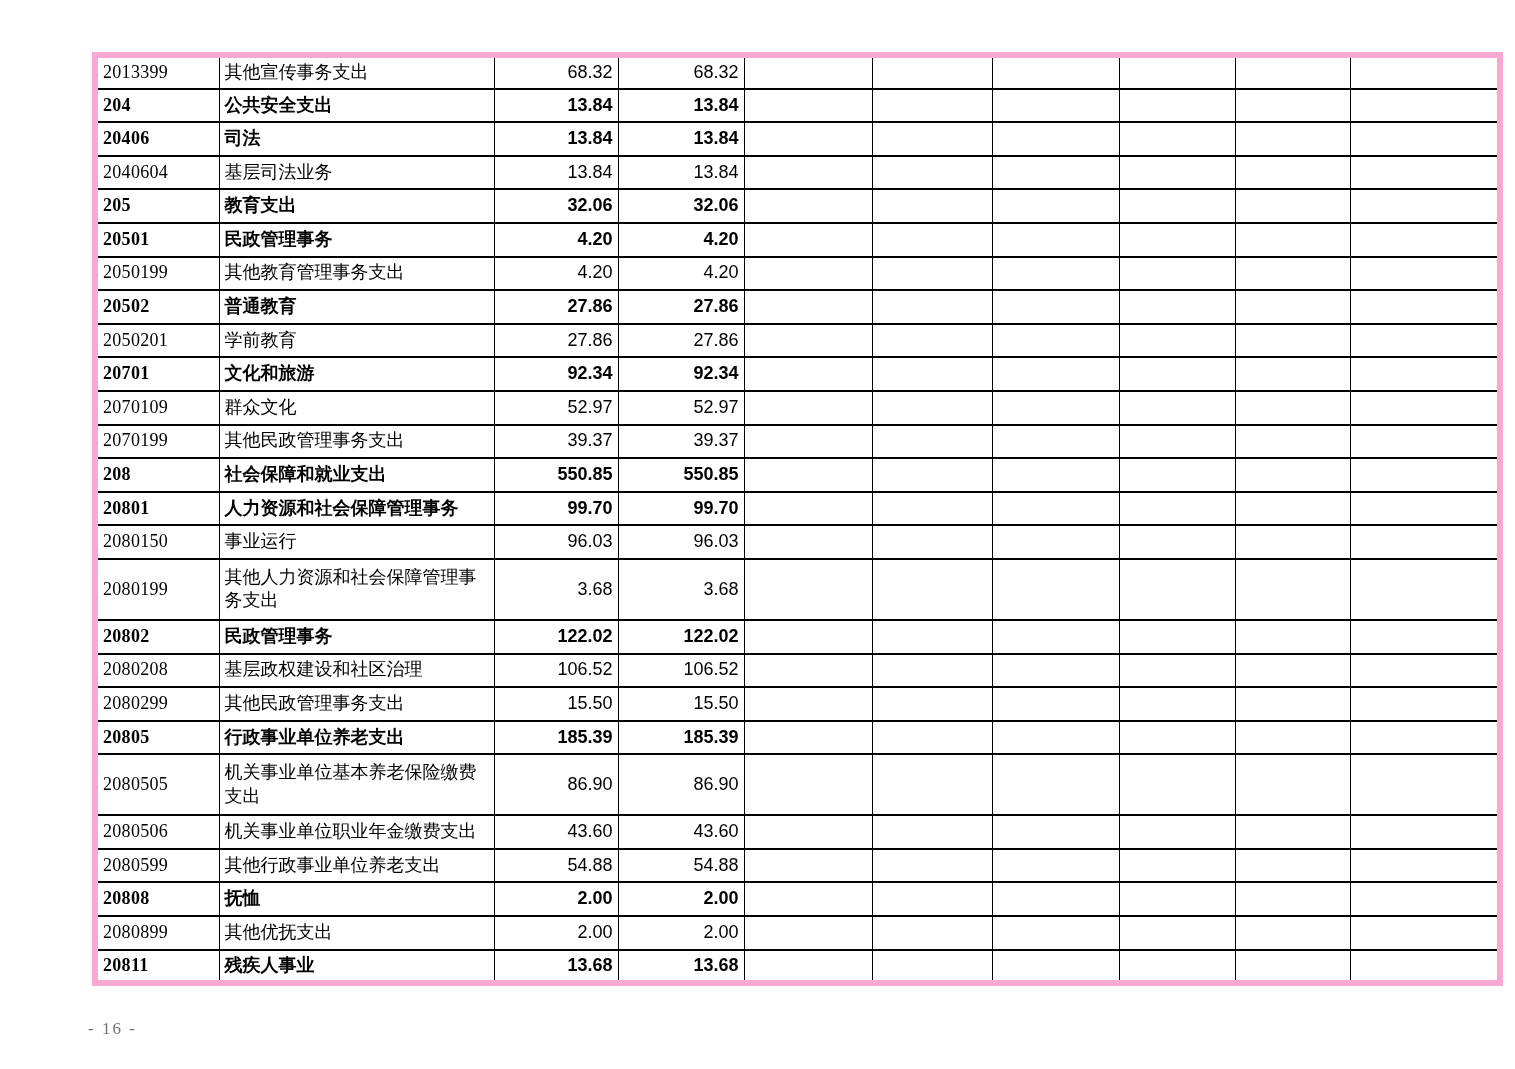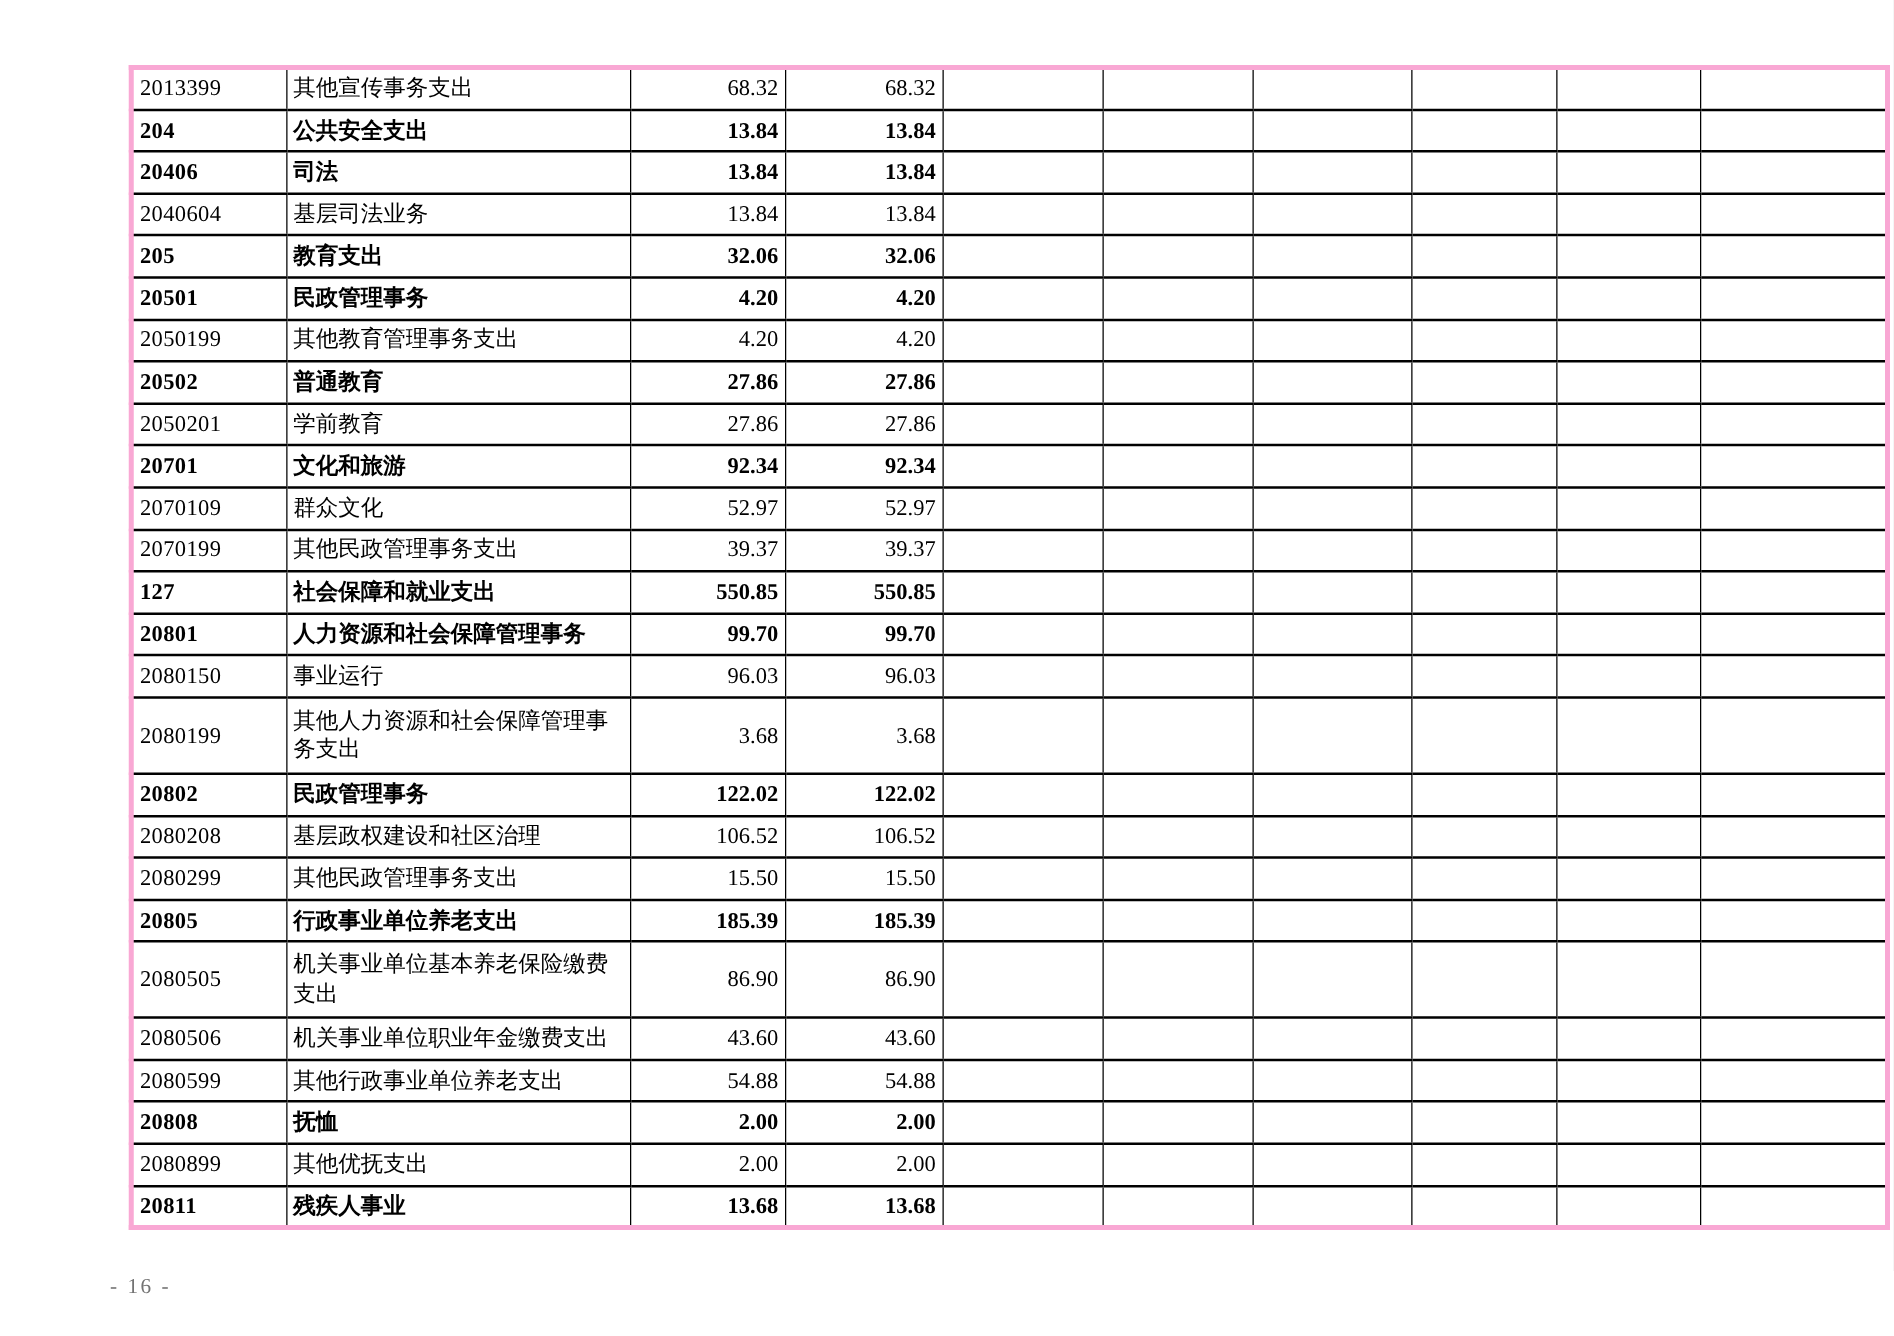--- a/index.html
+++ b/index.html
@@ -8,26 +8,26 @@
     position: relative;
     width: 1515px;
     height: 1069px;
     background: #ffffff;
     font-family: "Liberation Serif", "DejaVu Serif", serif;
     color: #000;
     overflow: hidden;
   }
   table.budget-table {
     position: absolute;
-    left: 103px;
+    left: 92px;
     top: 52px;
     width: 1405px;
     border-collapse: collapse;
     table-layout: fixed;
-    border: 4px solid #f9a8d4;
+    border: 6px solid #f9a8d4;
   }
   table.budget-table td {
     border-left: 1px solid #000;
     border-right: 1px solid #000;
     border-top: 2px solid #000;
     border-bottom: 2px solid #000;
     padding: 1px 5px;
     vertical-align: middle;
     font-size: 18px;
     line-height: 1.32;
@@ -42,21 +42,21 @@
     font-size: 17px;
     padding-left: 4px;
     letter-spacing: 0.3px;
   }
   td.name-col {
     font-size: 18px;
   }
   td.num {
     text-align: right;
     padding-right: 11px;
-    font-family: Liberation Serif, serif;
+    font-family: Liberation Sans, sans-serif;
     font-size: 17px;
   }
   .footer {
     position: absolute;
     left: 88px;
     top: 1019px;
     width: 1405px;
     text-align: left;
     font-size: 17px;
     color: #737373;
@@ -219,21 +219,21 @@
           <td class="num">39.37</td>
           <td class="num">39.37</td>
           <td></td>
           <td></td>
           <td></td>
           <td></td>
           <td></td>
           <td></td>
         </tr>
         <tr class="bold">
-          <td class="code-col">127</td>
+          <td class="code-col">208</td>
           <td class="name-col">社会保障和就业支出</td>
           <td class="num">550.85</td>
           <td class="num">550.85</td>
           <td></td>
           <td></td>
           <td></td>
           <td></td>
           <td></td>
           <td></td>
         </tr>

